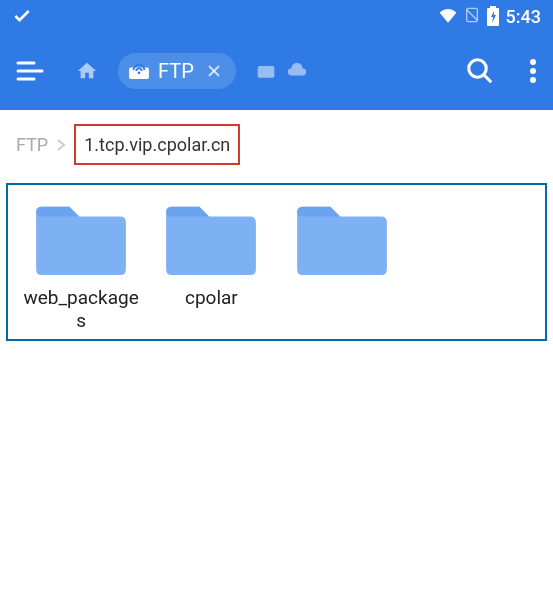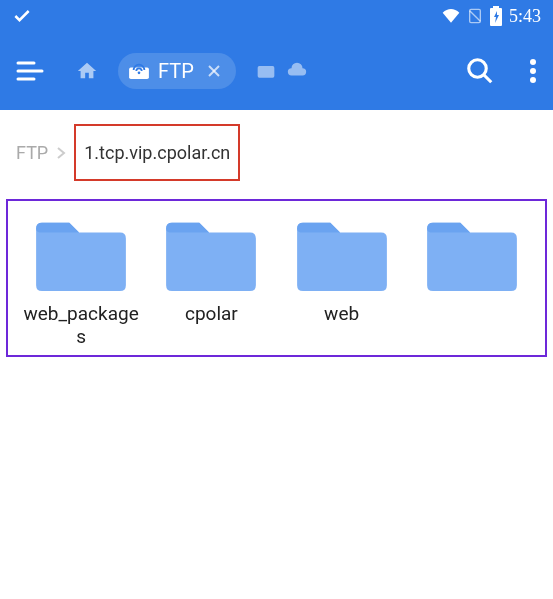--- a/index.html
+++ b/index.html
@@ -13,21 +13,21 @@
     .status-bar {
       height: 32px;
       background: #2f7ae5;
       display: flex;
       align-items: center;
       justify-content: space-between;
       padding: 0 12px;
       color: #fff;
     }
     .status-left { display: flex; align-items: center; }
-    .status-right { display: flex; align-items: center; gap: 6px; font-family: Liberation Serif, serif; }
+    .status-right { display: flex; align-items: flex-start; gap: 6px; }
     .status-time { font-size: 18px; font-weight: 500; }
     .header {
       height: 78px;
       background: #2f7ae5;
       display: flex;
       align-items: center;
       padding: 0 16px;
       gap: 12px;
     }
     .menu-btn { color: #fff; display: flex; align-items: center; }
@@ -52,24 +52,24 @@
       align-items: center;
       padding: 14px 16px 10px 16px;
       gap: 8px;
       font-size: 18px;
     }
     .breadcrumb-root { color: #aaa; }
     .breadcrumb-sep { color: #ccc; }
     .breadcrumb-current {
       color: #333;
       border: 2px solid #d43a2a;
-      padding: 16px 8px;
+      padding: 8px 8px;
     }
     .grid-wrap {
-      border: 2px solid #6d28d9;
+      border: 2px solid #0369a1;
       margin: 8px 6px 0 6px;
       padding: 14px 8px 6px 8px;
     }
     .grid {
       display: grid;
       grid-template-columns: repeat(4, 1fr);
       gap: 0;
     }
     .folder-item {
       display: flex;
@@ -204,22 +204,15 @@
         <path d="M4 14 Q4 8 10 8 H38 L48 18 H90 Q96 18 96 24 V72 Q96 78 90 78 H10 Q4 78 4 72 Z" fill="#7eb0f4"></path>
         <path d="M4 14 Q4 8 10 8 H38 L48 18 H10 Q4 18 4 14 Z" fill="#6aa3f0"></path>
       </svg>
       <div class="folder-label">cpolar</div>
     </div>
     <div class="folder-item">
       <svg class="folder-icon" viewBox="0 0 100 82">
         <path d="M4 14 Q4 8 10 8 H38 L48 18 H90 Q96 18 96 24 V72 Q96 78 90 78 H10 Q4 78 4 72 Z" fill="#7eb0f4"></path>
         <path d="M4 14 Q4 8 10 8 H38 L48 18 H10 Q4 18 4 14 Z" fill="#6aa3f0"></path>
       </svg>
-      <div class="folder-label">web</div>
     </div>
-    <div class="folder-item">
-      <svg class="folder-icon" viewBox="0 0 100 82">
-        <path d="M4 14 Q4 8 10 8 H38 L48 18 H90 Q96 18 96 24 V72 Q96 78 90 78 H10 Q4 78 4 72 Z" fill="#7eb0f4"></path>
-        <path d="M4 14 Q4 8 10 8 H38 L48 18 H10 Q4 18 4 14 Z" fill="#6aa3f0"></path>
-      </svg>
-    </div>
   </div>
 </div>
 
 </body></html>

